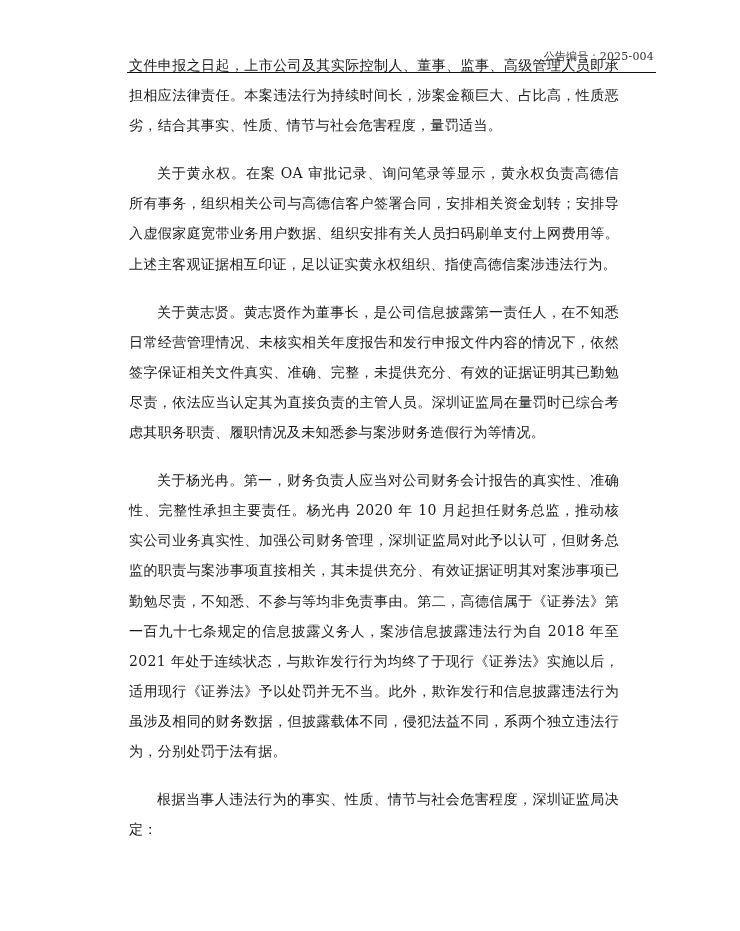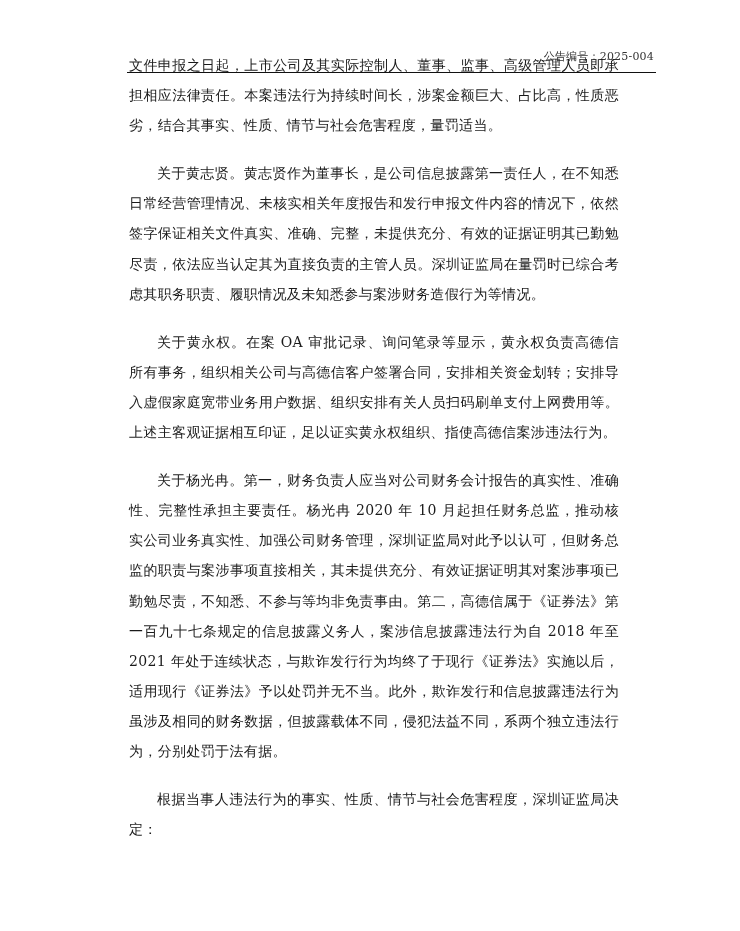--- a/index.html
+++ b/index.html
@@ -52,18 +52,18 @@
 </style>
 </head>
 <body>
 
 <div class="page-header">
   <span class="header-label">公告编号：2025-004</span>
 </div>
 
 <div class="body-text">
   <p class="para">文件申报之日起，上市公司及其实际控制人、董事、监事、高级管理人员即承担相应法律责任。本案违法行为持续时间长，涉案金额巨大、占比高，性质恶劣，结合其事实、性质、情节与社会危害程度，量罚适当。</p>
+  <p class="para indent">关于黄永权。在案 OA 审批记录、询问笔录等显示，黄永权负责高德信所有事务，组织相关公司与高德信客户签署合同，安排相关资金划转；安排导入虚假家庭宽带业务用户数据、组织安排有关人员扫码刷单支付上网费用等。上述主客观证据相互印证，足以证实黄永权组织、指使高德信案涉违法行为。</p>
   <p class="para indent">关于黄志贤。黄志贤作为董事长，是公司信息披露第一责任人，在不知悉日常经营管理情况、未核实相关年度报告和发行申报文件内容的情况下，依然签字保证相关文件真实、准确、完整，未提供充分、有效的证据证明其已勤勉尽责，依法应当认定其为直接负责的主管人员。深圳证监局在量罚时已综合考虑其职务职责、履职情况及未知悉参与案涉财务造假行为等情况。</p>
-  <p class="para indent">关于黄永权。在案 OA 审批记录、询问笔录等显示，黄永权负责高德信所有事务，组织相关公司与高德信客户签署合同，安排相关资金划转；安排导入虚假家庭宽带业务用户数据、组织安排有关人员扫码刷单支付上网费用等。上述主客观证据相互印证，足以证实黄永权组织、指使高德信案涉违法行为。</p>
   <p class="para indent">关于杨光冉。第一，财务负责人应当对公司财务会计报告的真实性、准确性、完整性承担主要责任。杨光冉 2020 年 10 月起担任财务总监，推动核实公司业务真实性、加强公司财务管理，深圳证监局对此予以认可，但财务总监的职责与案涉事项直接相关，其未提供充分、有效证据证明其对案涉事项已勤勉尽责，不知悉、不参与等均非免责事由。第二，高德信属于《证券法》第一百九十七条规定的信息披露义务人，案涉信息披露违法行为自 2018 年至 2021 年处于连续状态，与欺诈发行行为均终了于现行《证券法》实施以后，适用现行《证券法》予以处罚并无不当。此外，欺诈发行和信息披露违法行为虽涉及相同的财务数据，但披露载体不同，侵犯法益不同，系两个独立违法行为，分别处罚于法有据。</p>
   <p class="para indent">根据当事人违法行为的事实、性质、情节与社会危害程度，深圳证监局决定：</p>
 
 </div>
 
 </body></html>

